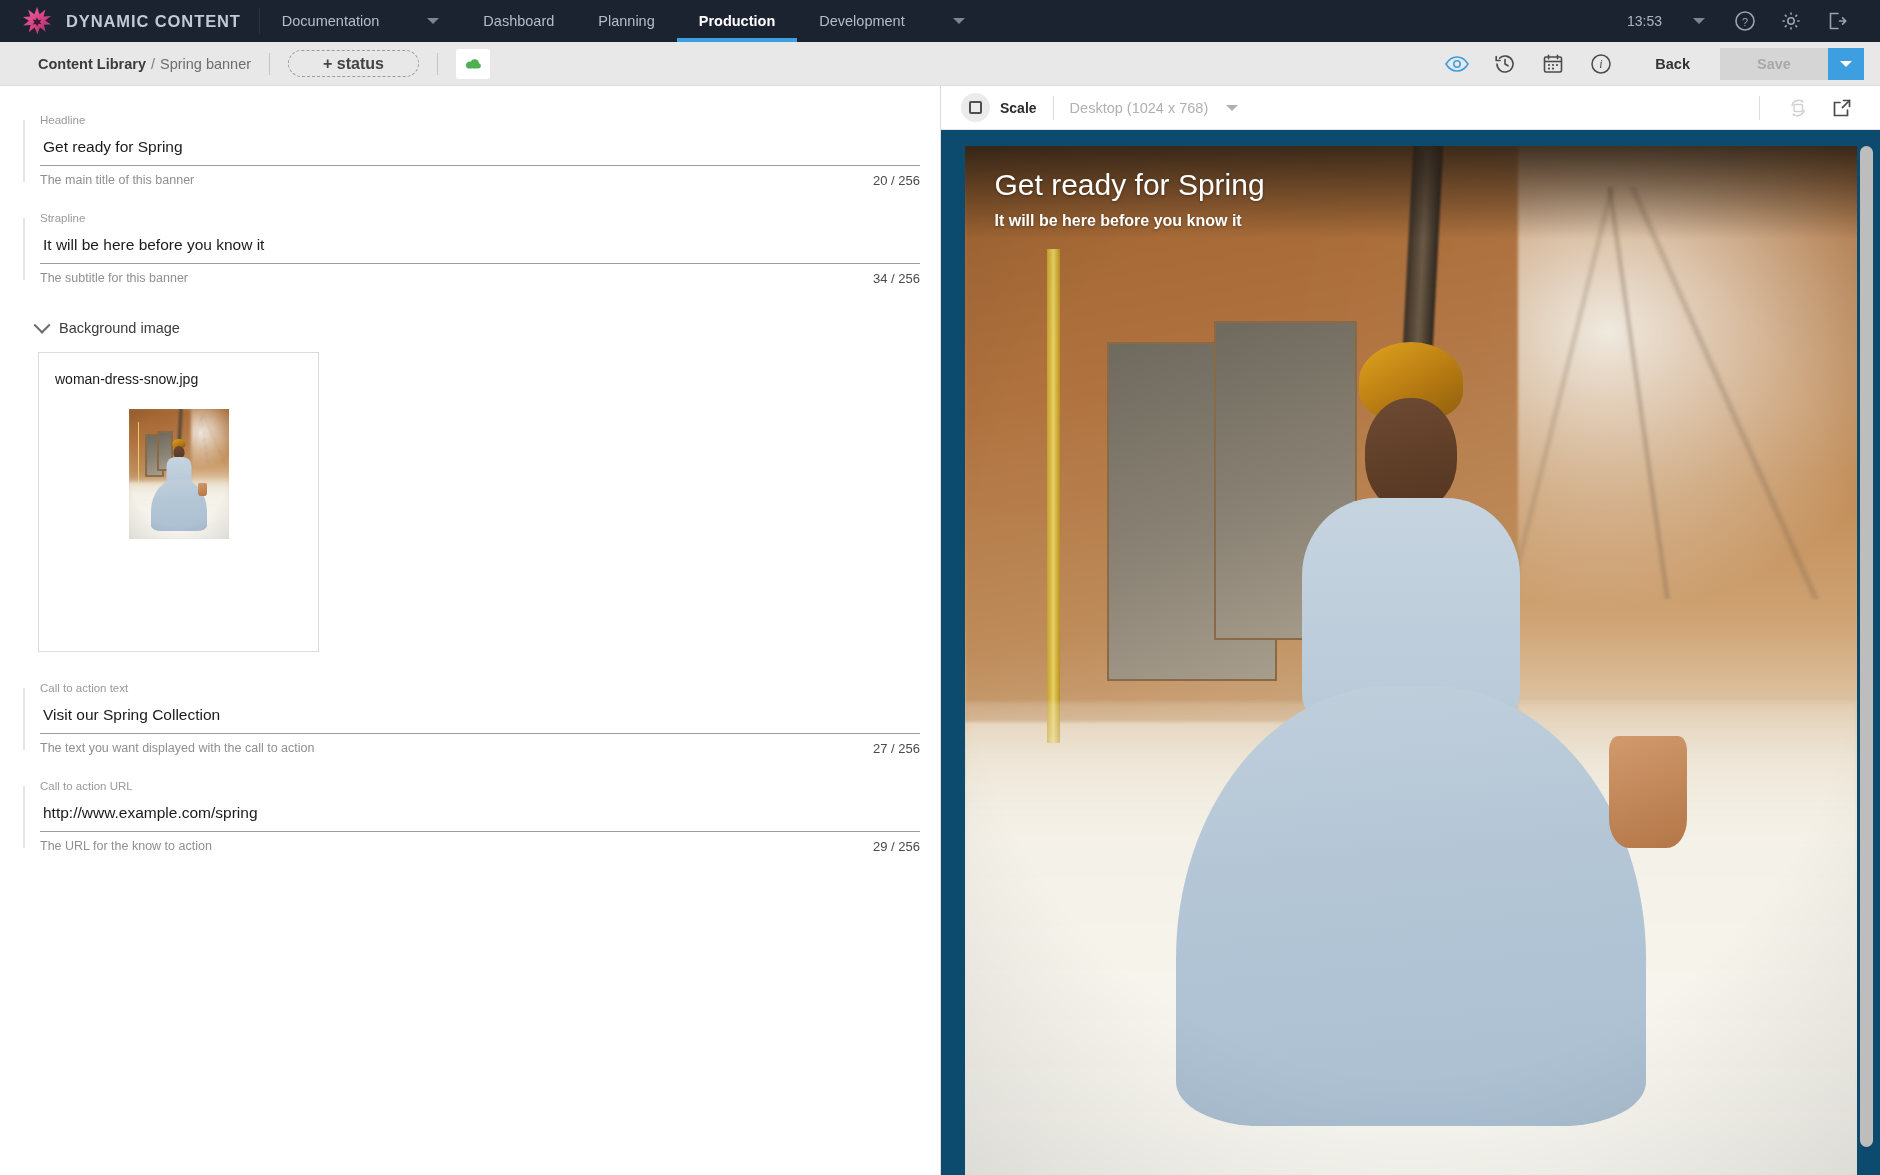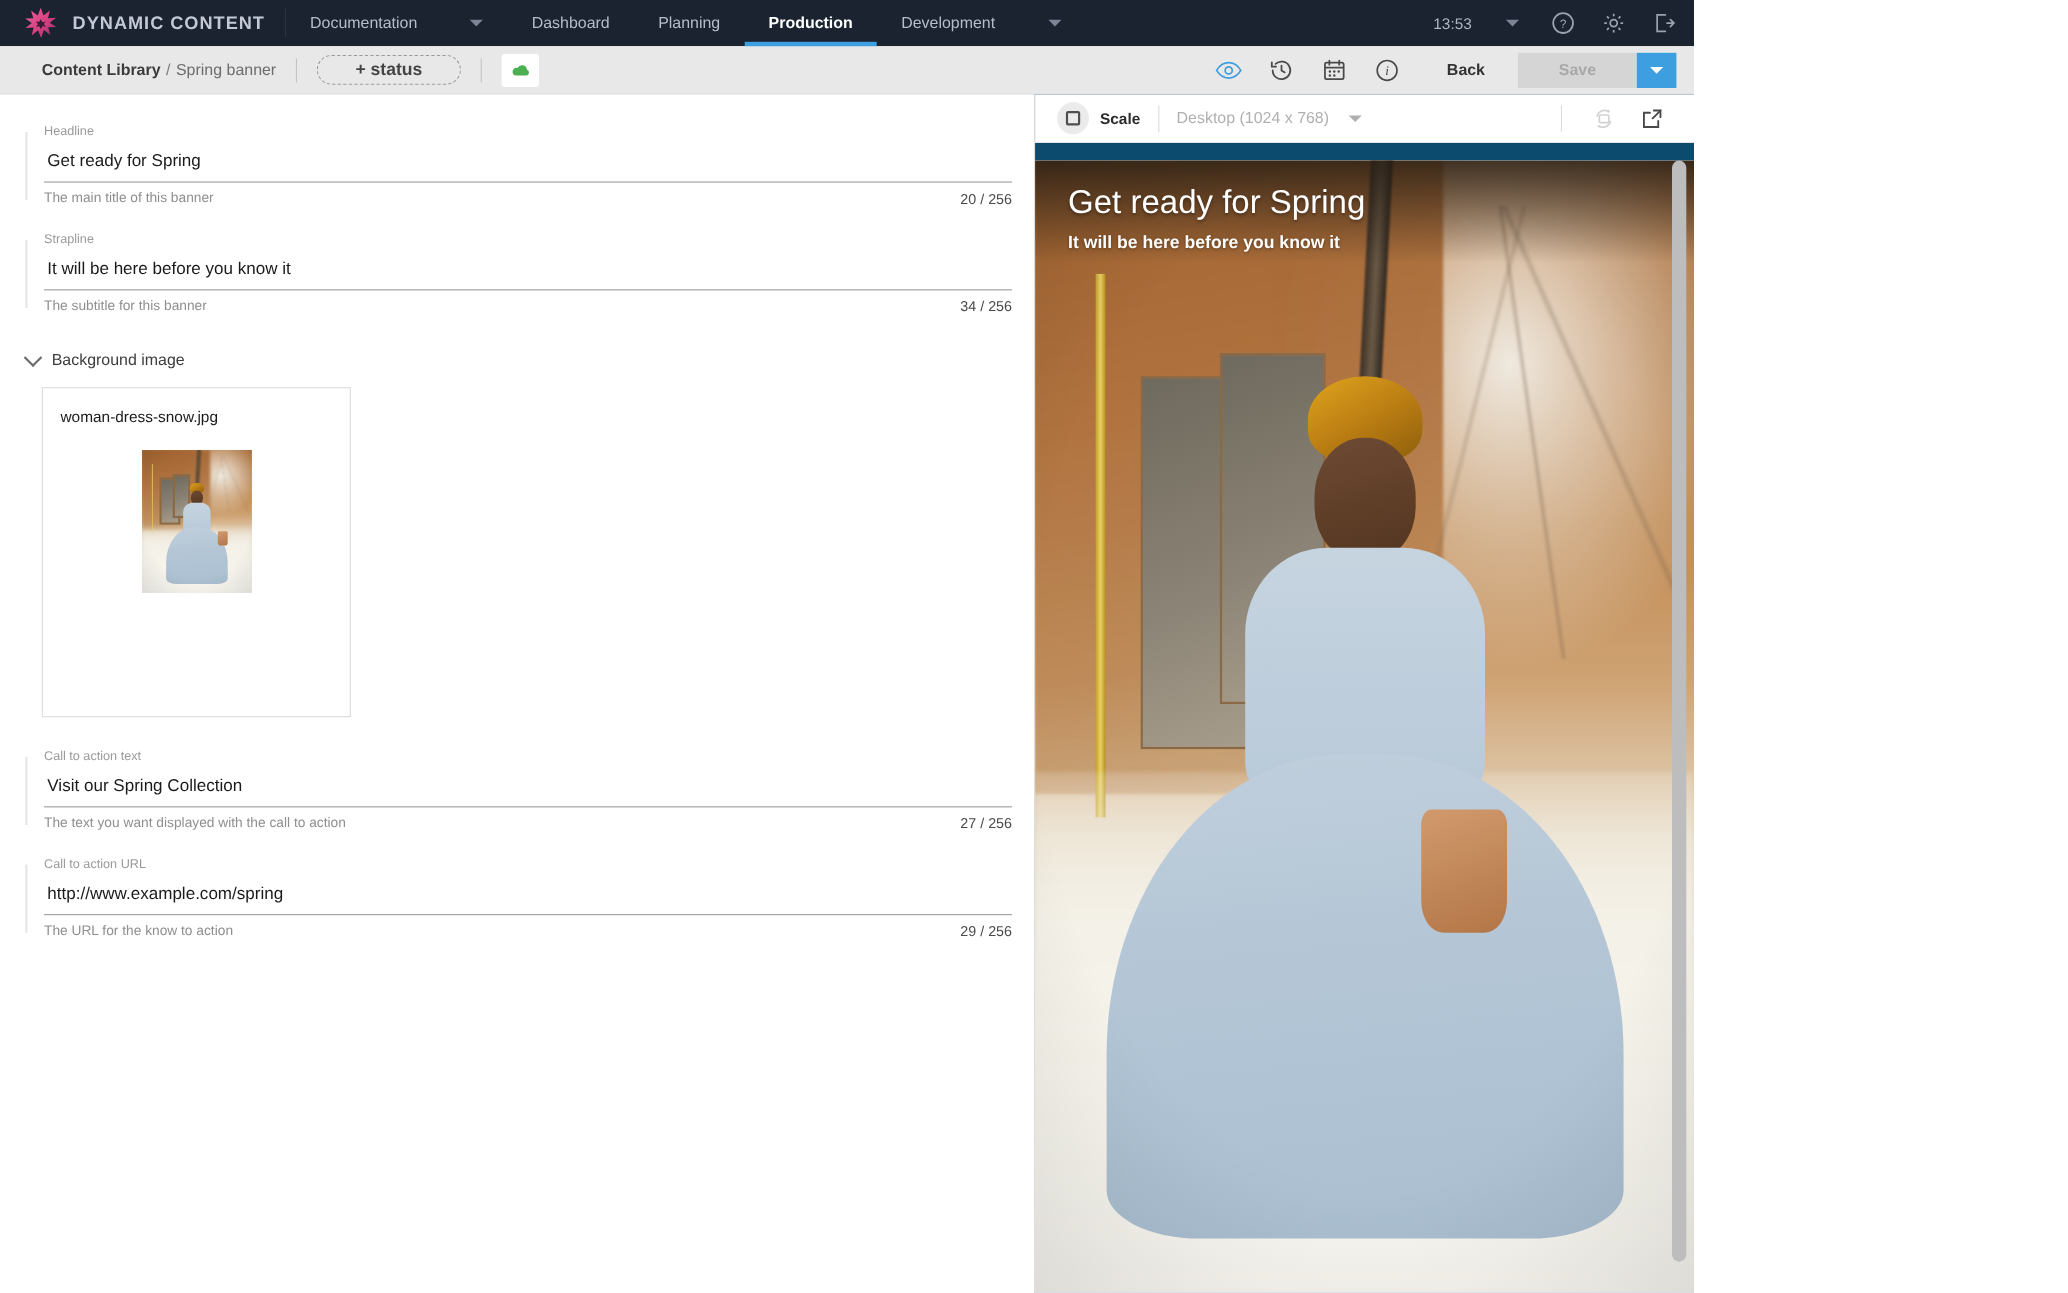--- a/index.html
+++ b/index.html
@@ -1,21 +1,21 @@
 <!DOCTYPE html>
 <html><head>
 <meta charset="utf-8">
 <style>
   * { box-sizing: border-box; margin: 0; padding: 0; }
   html, body {
     width: 1880px; height: 1175px;
     font-family: "Liberation Sans", sans-serif;
     background: #ffffff; overflow: hidden;
   }
-  .app { width: 1540px; height: 1175px; display: flex; flex-direction: column; }
+  .app { width: 1880px; height: 1175px; display: flex; flex-direction: column; }
 
   
   .topnav {
     height: 42px; min-height: 42px; background: #1b2230;
     display: flex; align-items: stretch; color: #c9ced8;
   }
   .brand { display: flex; align-items: center; padding: 0 18px 0 22px; gap: 14px; }
   .logo-mark { width: 30px; height: 30px; position: relative; }
   .logo-mark svg { display: block; }
   .brand-name {
@@ -31,21 +31,21 @@
   .nav-item .caret { margin-left: 48px; }
   .nav-item.active { color: #ffffff; font-weight: bold; text-align: center; }
   .nav-item.active::after {
     content: ""; position: absolute; left: 0; right: 0; bottom: 0;
     height: 4px; background: #3e9fe0;
   }
   .caret {
     width: 0; height: 0; border-left: 6px solid transparent;
     border-right: 6px solid transparent; border-top: 6px solid #7c8596;
   }
-  .topnav-right { margin-left: auto; display: flex; align-items: center; gap: 0; padding-right: 4px; }
+  .topnav-right { margin-left: auto; display: flex; align-items: center; gap: 0; padding-right: 20px; }
   .clock { font-size: 14px; color: #aeb5c2; padding: 0 14px; }
   .icon-btn {
     width: 46px; height: 42px; display: flex; align-items: center; justify-content: center;
     cursor: pointer;
   }
 
   
   .subbar {
     height: 44px; min-height: 44px; background: #e8e8e8;
     display: flex; align-items: center; padding: 0 16px 0 38px;
@@ -102,21 +102,21 @@
   .fvalue {
     font-size: 15.5px; color: #1a1a1a; padding: 4px 0 9px 3px;
     border-bottom: 1.5px solid #9c9c9c; width: 880px; cursor: text;
     background: transparent;
   }
   .fhint-row { display: flex; width: 880px; margin-top: 7px; align-items: flex-start; }
   .fhint { font-size: 12.5px; color: #8f8f8f; }
   .fcount { margin-left: auto; font-size: 13px; color: #4a4a4a; }
 
   .section-head {
-    display: flex; align-items: center; gap: 11px; padding-left: 24px;
+    display: flex; align-items: center; gap: 11px; padding-left: 36px;
     margin-top: 34px; margin-bottom: 16px; cursor: pointer;
   }
   .chev-down {
     width: 12px; height: 12px; border-right: 2px solid #6d6d6d;
     border-bottom: 2px solid #6d6d6d; transform: rotate(45deg) translate(-2px,-2px);
   }
   .section-title { font-size: 14.5px; color: #3c3c3c; }
 
   .media-card {
     margin-left: 38px; width: 281px; height: 300px; border: 1px solid #dcdcdc;

